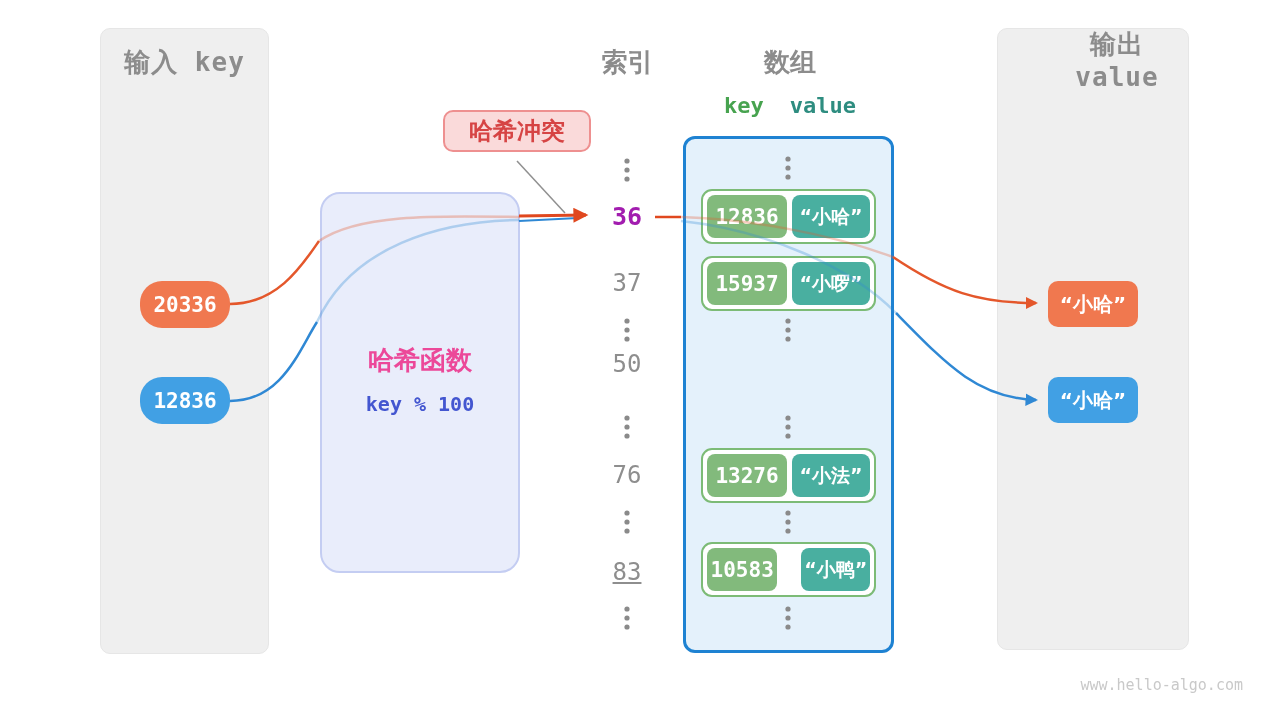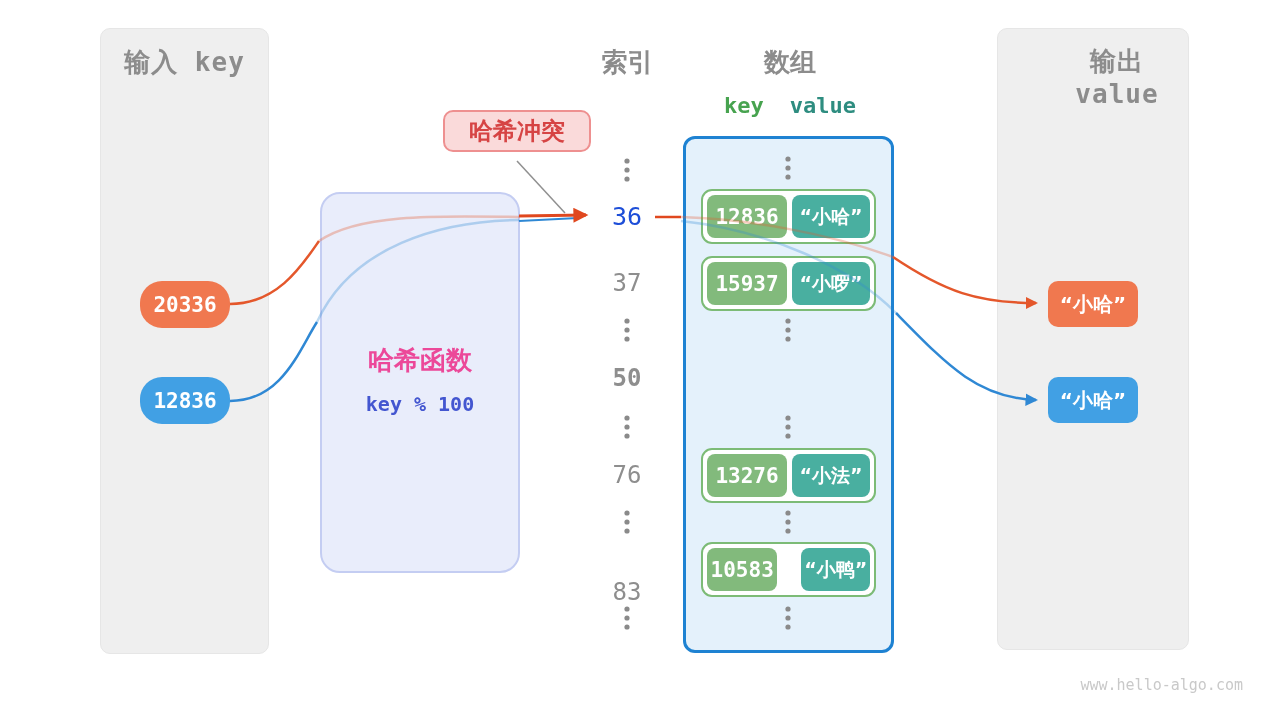--- a/index.html
+++ b/index.html
@@ -45,21 +45,21 @@
   
   .col-header { position:absolute; text-align:center; font-size:26px; font-weight:bold; color:#8C8C8C; }
   .kv-header { position:absolute; left:700px; top:93px; width:180px; display:flex; justify-content:center; gap:26px;
     font-family:"DejaVu Sans Mono",monospace; font-size:22px; font-weight:bold; }
   .kv-header .k { color:#47A34F; }
   .kv-header .v { color:#2E8D80; }
 
   
   .idx { position:absolute; left:597px; width:60px; height:30px; line-height:30px; text-align:center;
     font-family:"DejaVu Sans Mono",monospace; font-size:24px; color:#8E8E8E; }
-  .idx.hot { font-weight:normal; color:#1d4ed8; font-size:25px; }
+  .idx.hot { font-weight:bold; color:#a21caf; font-size:25px; }
 
   
   .array-box {
     position:absolute; left:683px; top:136px; width:211px; height:517px;
     background:#E4F1FB; border:3px solid #1E82D2; border-radius:12px;
   }
   .bucket {
     position:absolute; left:701px; width:175px; height:55px;
     background:#ffffff; border:2px solid #7CBB76; border-radius:11px;
     display:flex; align-items:center; justify-content:center; gap:5px; padding:4px;
@@ -98,23 +98,23 @@
 
   <div class="col-header" style="left:580px; top:45px; width:95px;">索引</div>
   <div class="col-header" style="left:740px; top:45px; width:100px;">数组</div>
   <div class="kv-header">
     <span class="k">key</span>
     <span class="v">value</span>
   </div>
 
   <div class="idx hot" style="top:202px;">36</div>
   <div class="idx" style="top:268px;">37</div>
-  <div class="idx" style="top:363px;font-weight:bold;">50</div>
+  <div class="idx" style="top:349px;">50</div>
   <div class="idx" style="top:460px;">76</div>
-  <div class="idx" style="top:577px;">83</div>
+  <div class="idx" style="top:557px;text-decoration:underline;">83</div>
 
   <div class="array-box"></div>
 
   <div class="bucket" style="top:189px;">
     <div class="kbox">12836</div>
     <div class="vbox">“小哈”</div>
   </div>
   <div class="bucket" style="top:256px;">
     <div class="kbox">15937</div>
     <div class="vbox">“小啰”</div>
@@ -122,21 +122,21 @@
   <div class="bucket" style="top:448px;">
     <div class="kbox">13276</div>
     <div class="vbox">“小法”</div>
   </div>
   <div class="bucket" style="top:542px;gap:24px;">
     <div class="kbox">10583</div>
     <div class="vbox">“小鸭”</div>
   </div>
 
   <div class="panel abs" style="left:997px; top:28px; width:192px; height:622px;"></div>
-  <div class="panel-title" style="left:997px; top:44px; width:192px;padding-left:48px;">输出 value</div>
+  <div class="panel-title" style="left:997px; top:27px; width:192px;padding-left:48px;">输出 value</div>
 
   <div class="pill cjk" style="left:1048px; top:281px; width:90px; height:46px; background:#F0784F;">“小哈”</div>
   <div class="pill cjk" style="left:1048px; top:377px; width:90px; height:46px; background:#41A0E4;">“小哈”</div>
 
   <div class="watermark">www.hello-algo.com</div>
 
   <svg class="overlay" viewBox="0 0 1280 720" xmlns="http://www.w3.org/2000/svg">
     <defs>
       <marker id="arrRed" markerWidth="6" markerHeight="6" refX="4.2" refY="2.5" orient="auto">
         <path d="M0,0 L5,2.5 L0,5 Z" fill="#E0481F"></path>

